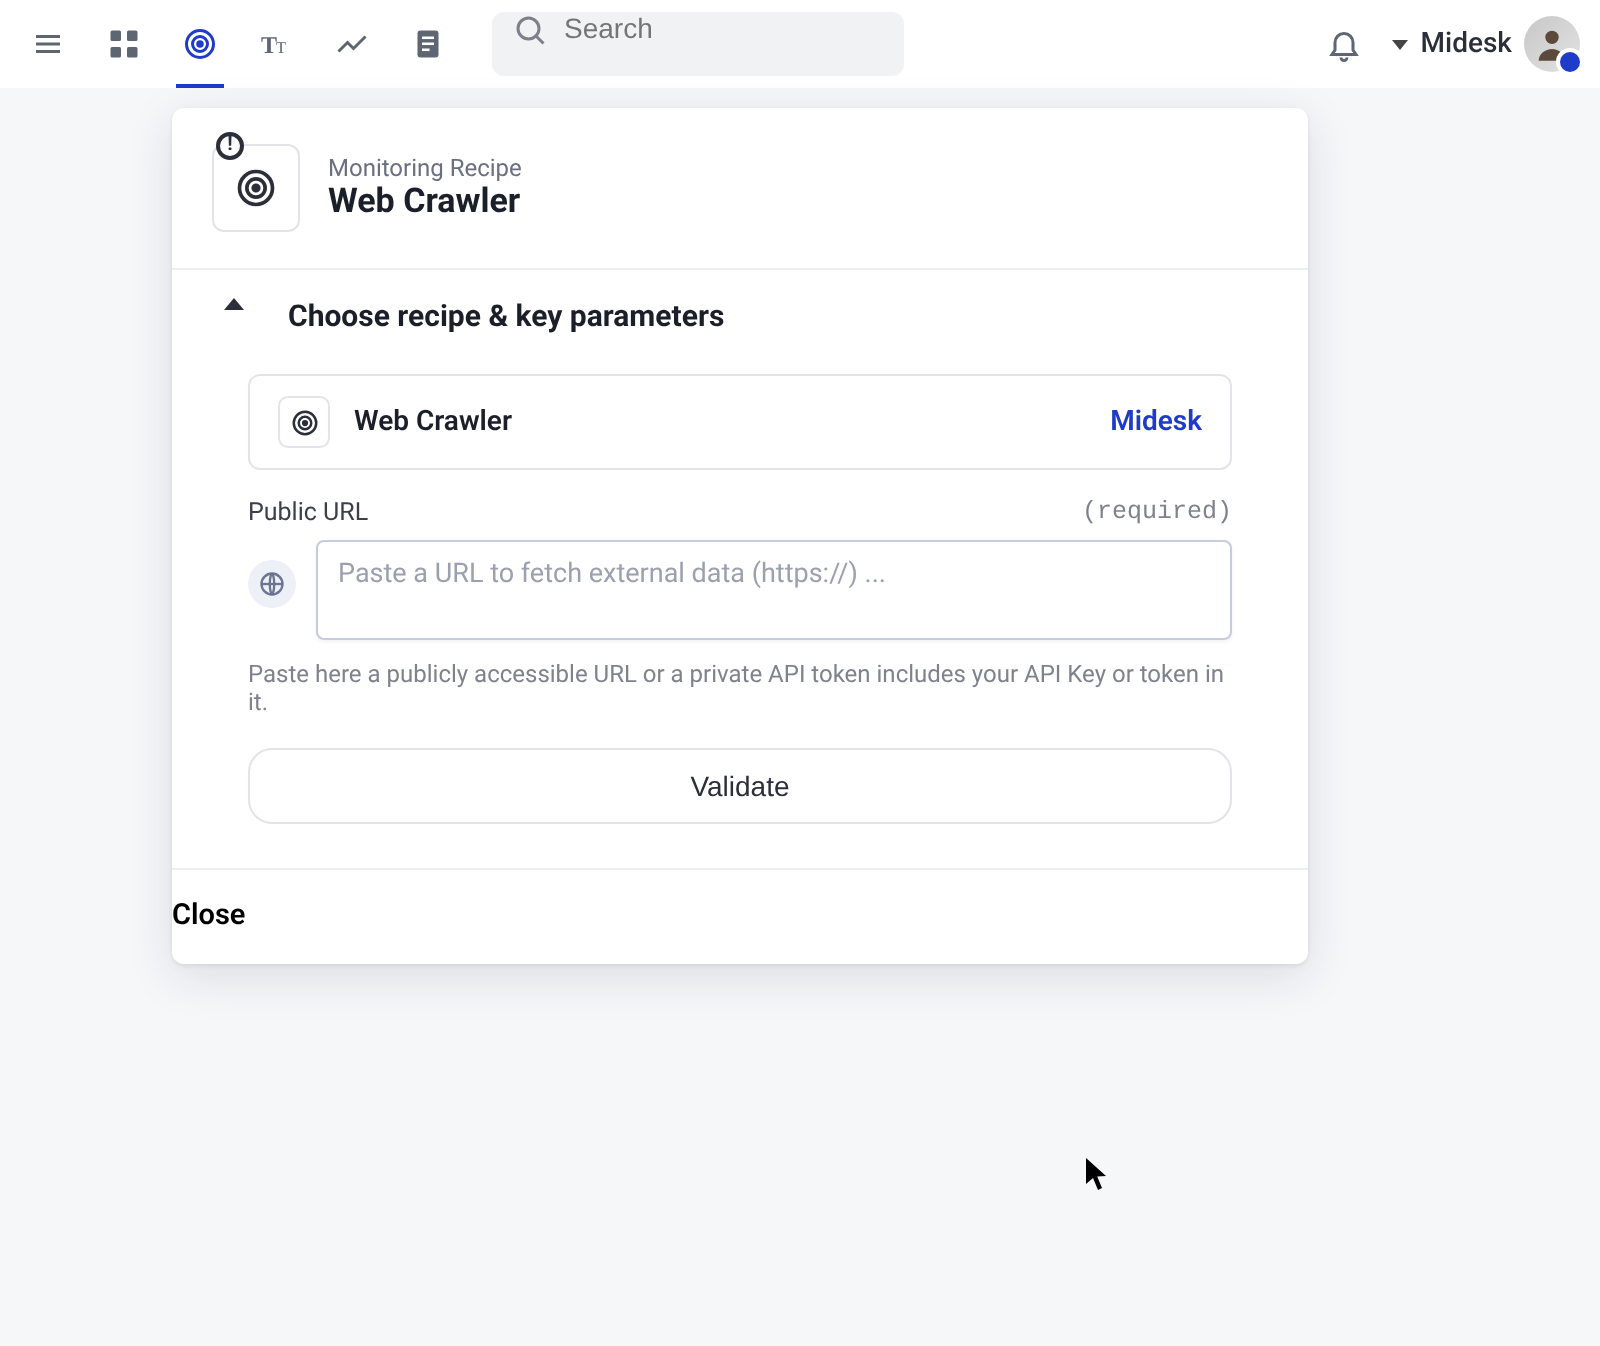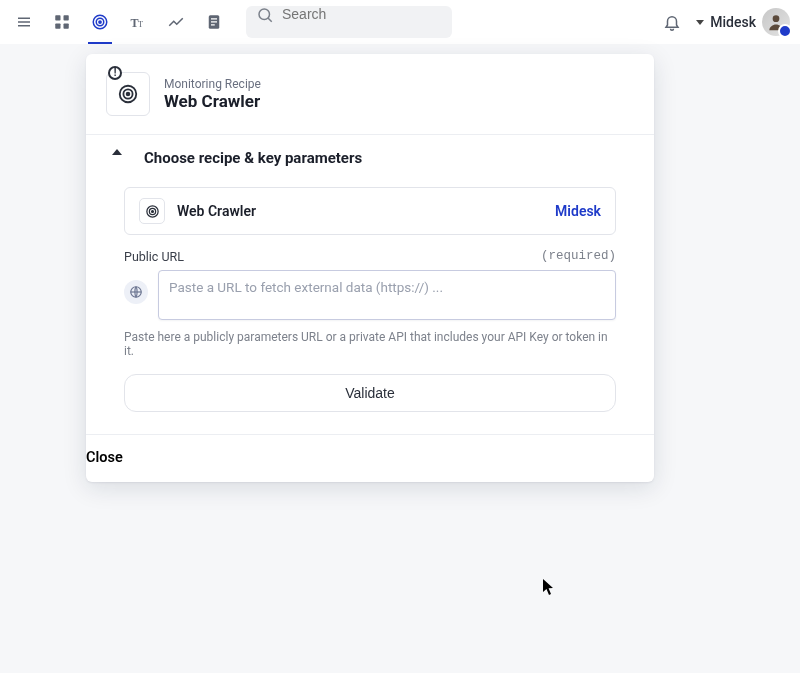--- a/index.html
+++ b/index.html
@@ -339,21 +339,21 @@
         <div class="globe-icon">
           <svg viewBox="0 0 24 24" fill="none" stroke="currentColor" stroke-width="2">
               <circle cx="12" cy="12" r="9"></circle>
               <path d="M3 12h18"></path>
               <path d="M12 3c2.5 3 2.5 15 0 18"></path>
               <path d="M12 3c-2.5 3-2.5 15 0 18"></path>
             </svg>
         </div>
         <textarea class="url-input" rows="2" placeholder="Paste a URL to fetch external data (https://) ..." style=""></textarea>
       </div>
-      <div class="hint">Paste here a publicly parameters URL or a private API that includes your API Key or token in it.</div>
+      <div class="hint">Paste here a publicly accessible URL or a private API token includes your API Key or token in it.</div>
 
       <button class="validate-btn">Validate</button>
     </div>
   </div>
 
 
 
   <div class="close-bar">Close</div>
 </div>
 

